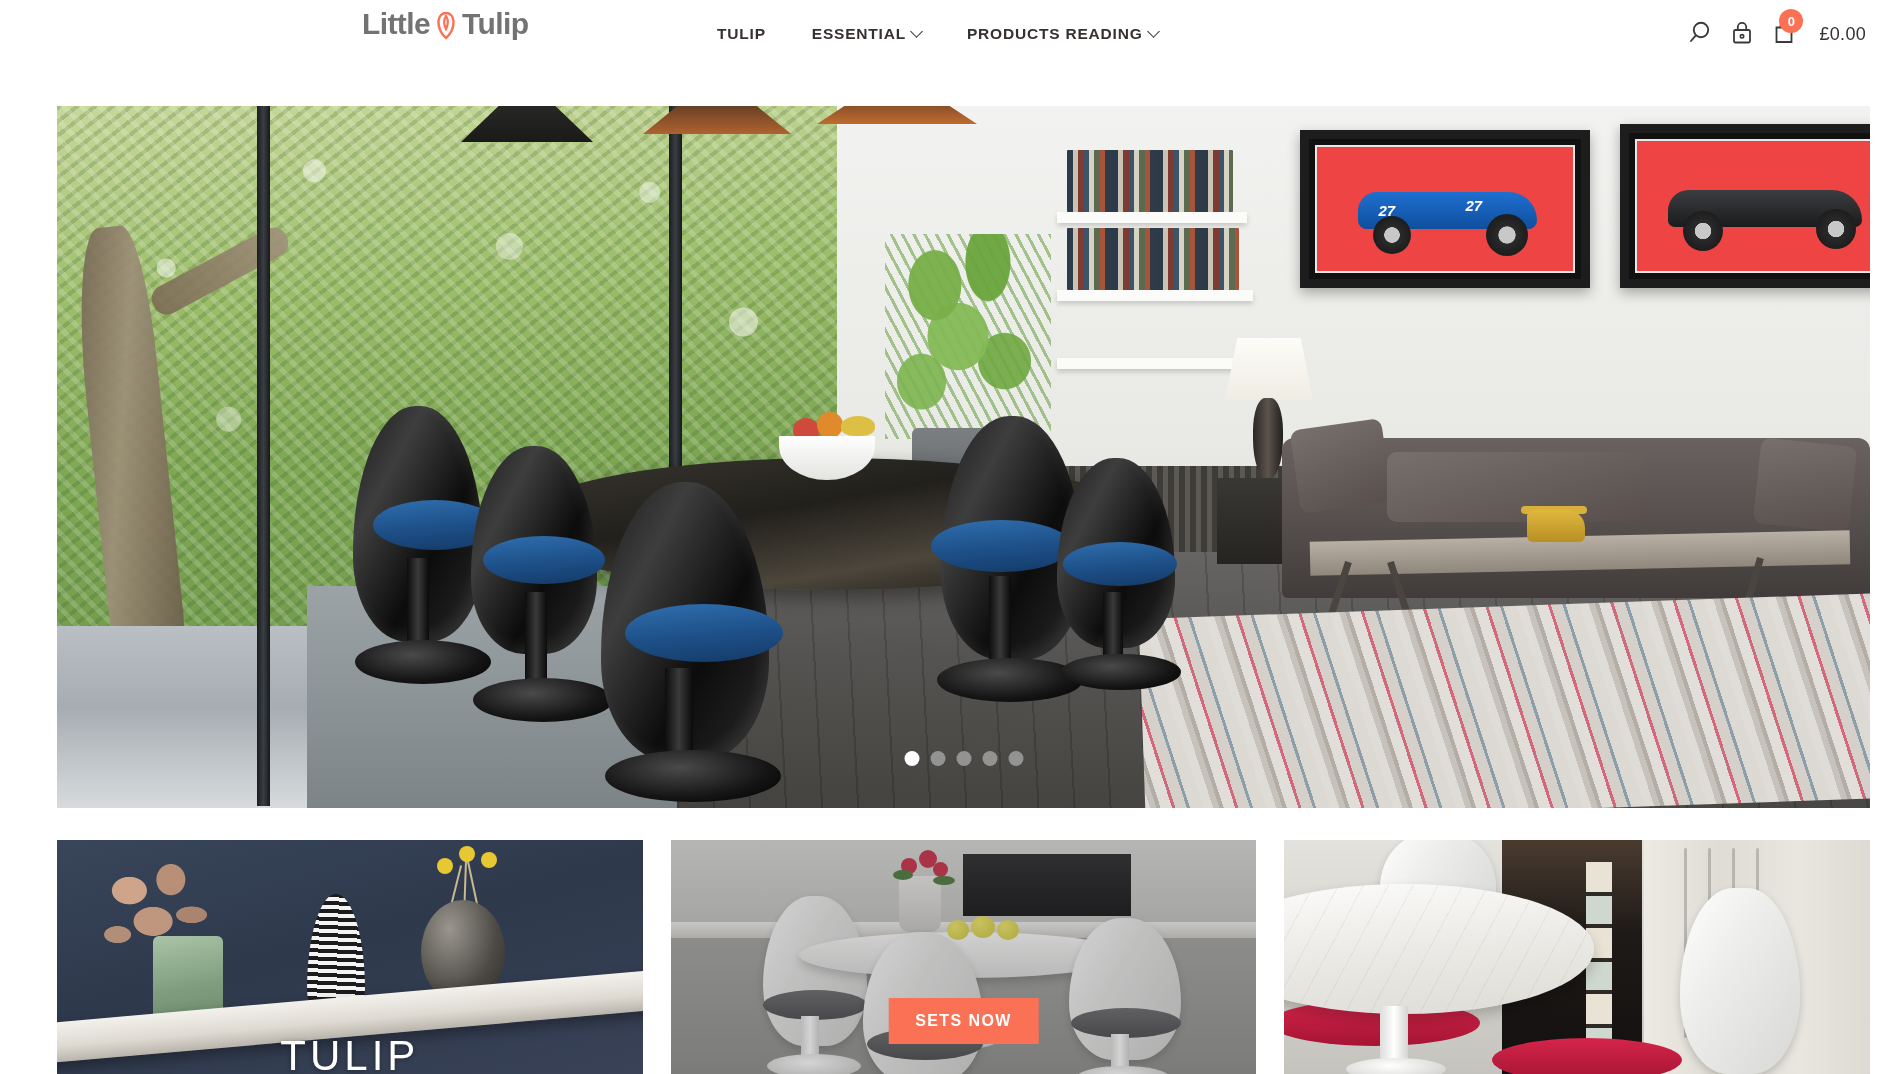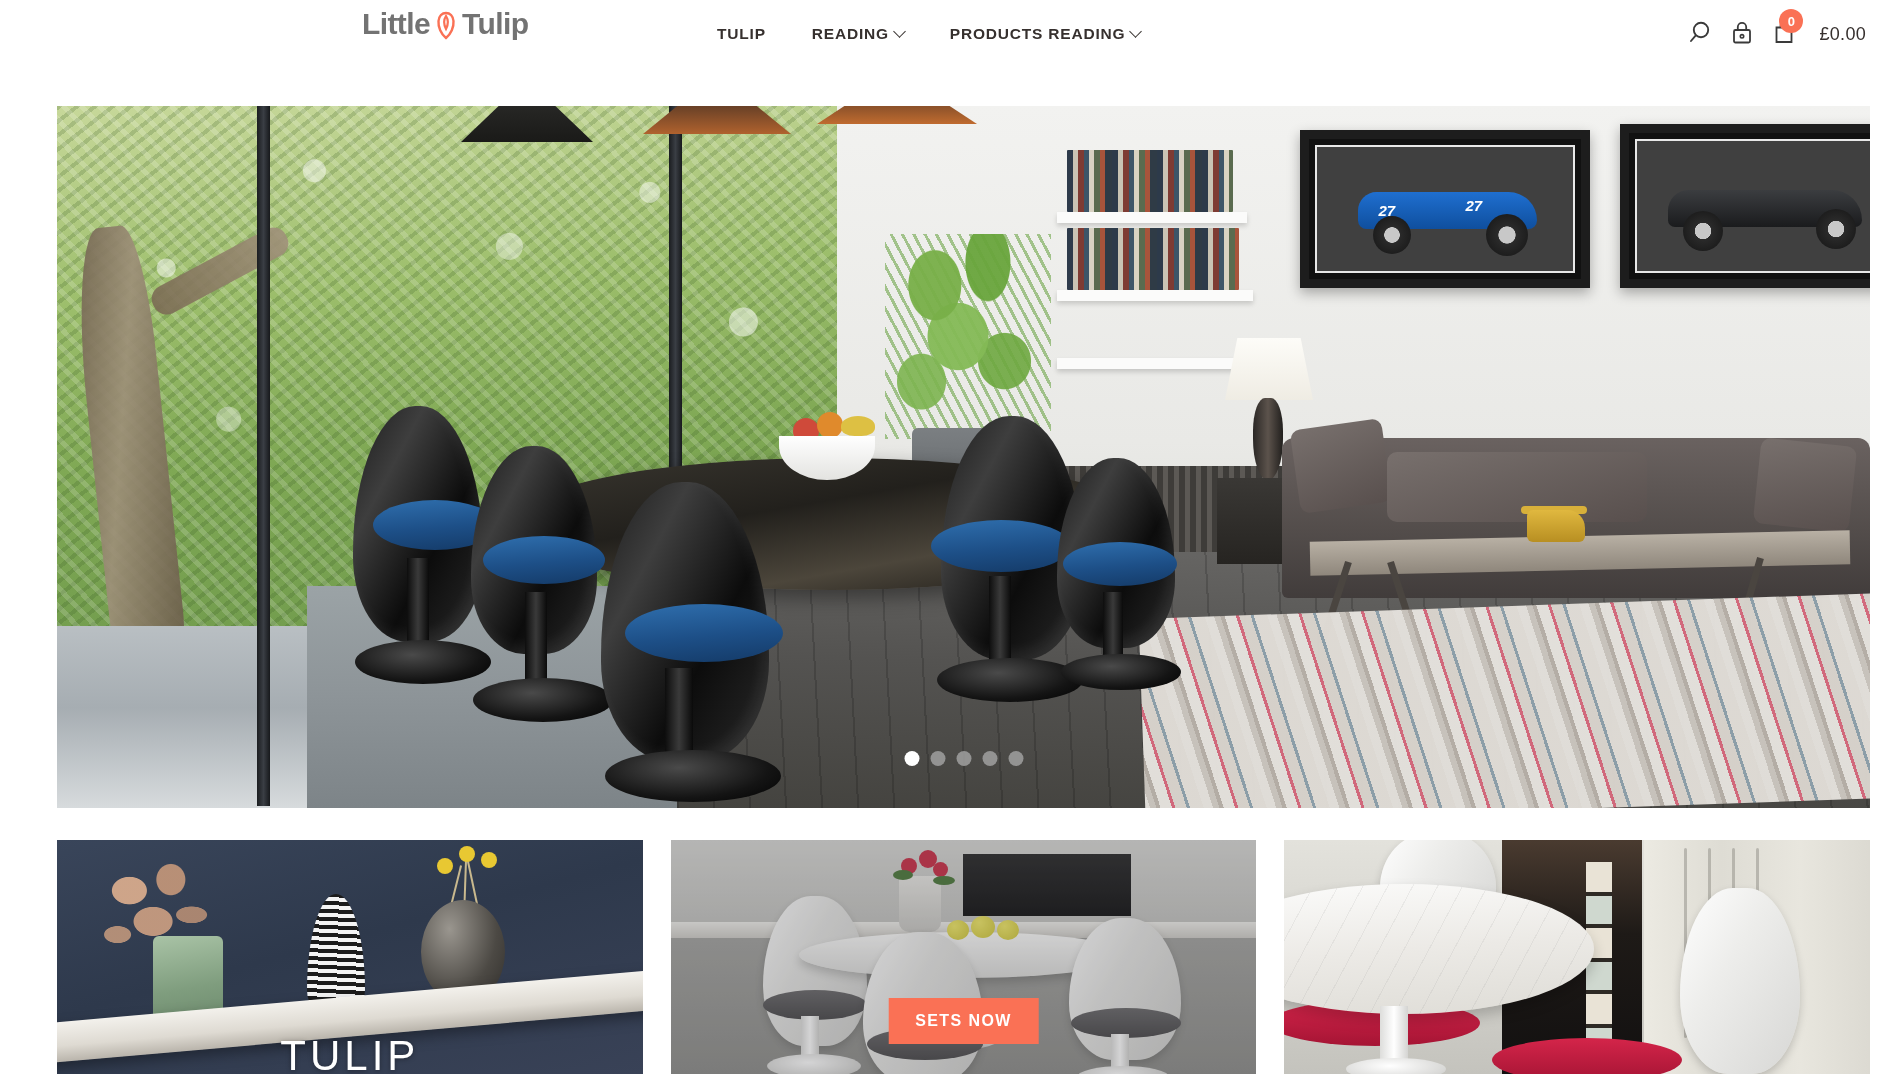--- a/index.html
+++ b/index.html
@@ -251,21 +251,21 @@
   .frame {
     position: absolute;
     background: #111111;
     border: 9px solid #1d1d1d;
     box-shadow: 0 5px 12px rgba(0,0,0,0.3);
     overflow: hidden;
   }
   .frame-inner {
     position: absolute; inset: 6px;
     border: 2px solid #e8e8e8;
-    background: #404040;
+    background: #ef4444;
   }
   .car-blue {
     position: absolute; left: 16%; top: 36%; width: 70%; height: 30%;
     background: linear-gradient(180deg, #1f6fd0, #0f4f9e);
     border-radius: 26px 40px 12px 12px;
   }
   .car-dark {
     position: absolute; left: 12%; top: 38%; width: 76%; height: 28%;
     background: linear-gradient(180deg, #3b3d40, #1a1b1d);
     border-radius: 30px 44px 10px 10px;
@@ -609,21 +609,21 @@
       </svg>
     </span>
     <span class="logo-word">Tulip</span>
   </div>
 
   <nav class="main-nav">
     <div class="nav-item">
       <span>TULIP</span>
     </div>
     <div class="nav-item">
-      <span>READING</span>
+      <span>ESSENTIAL</span>
       <span class="chev"></span>
     </div>
     <div class="nav-item">
       <span>PRODUCTS READING</span>
       <span class="chev"></span>
     </div>
   </nav>
 
   <div class="header-tools">
     <div class="tool-btn">

